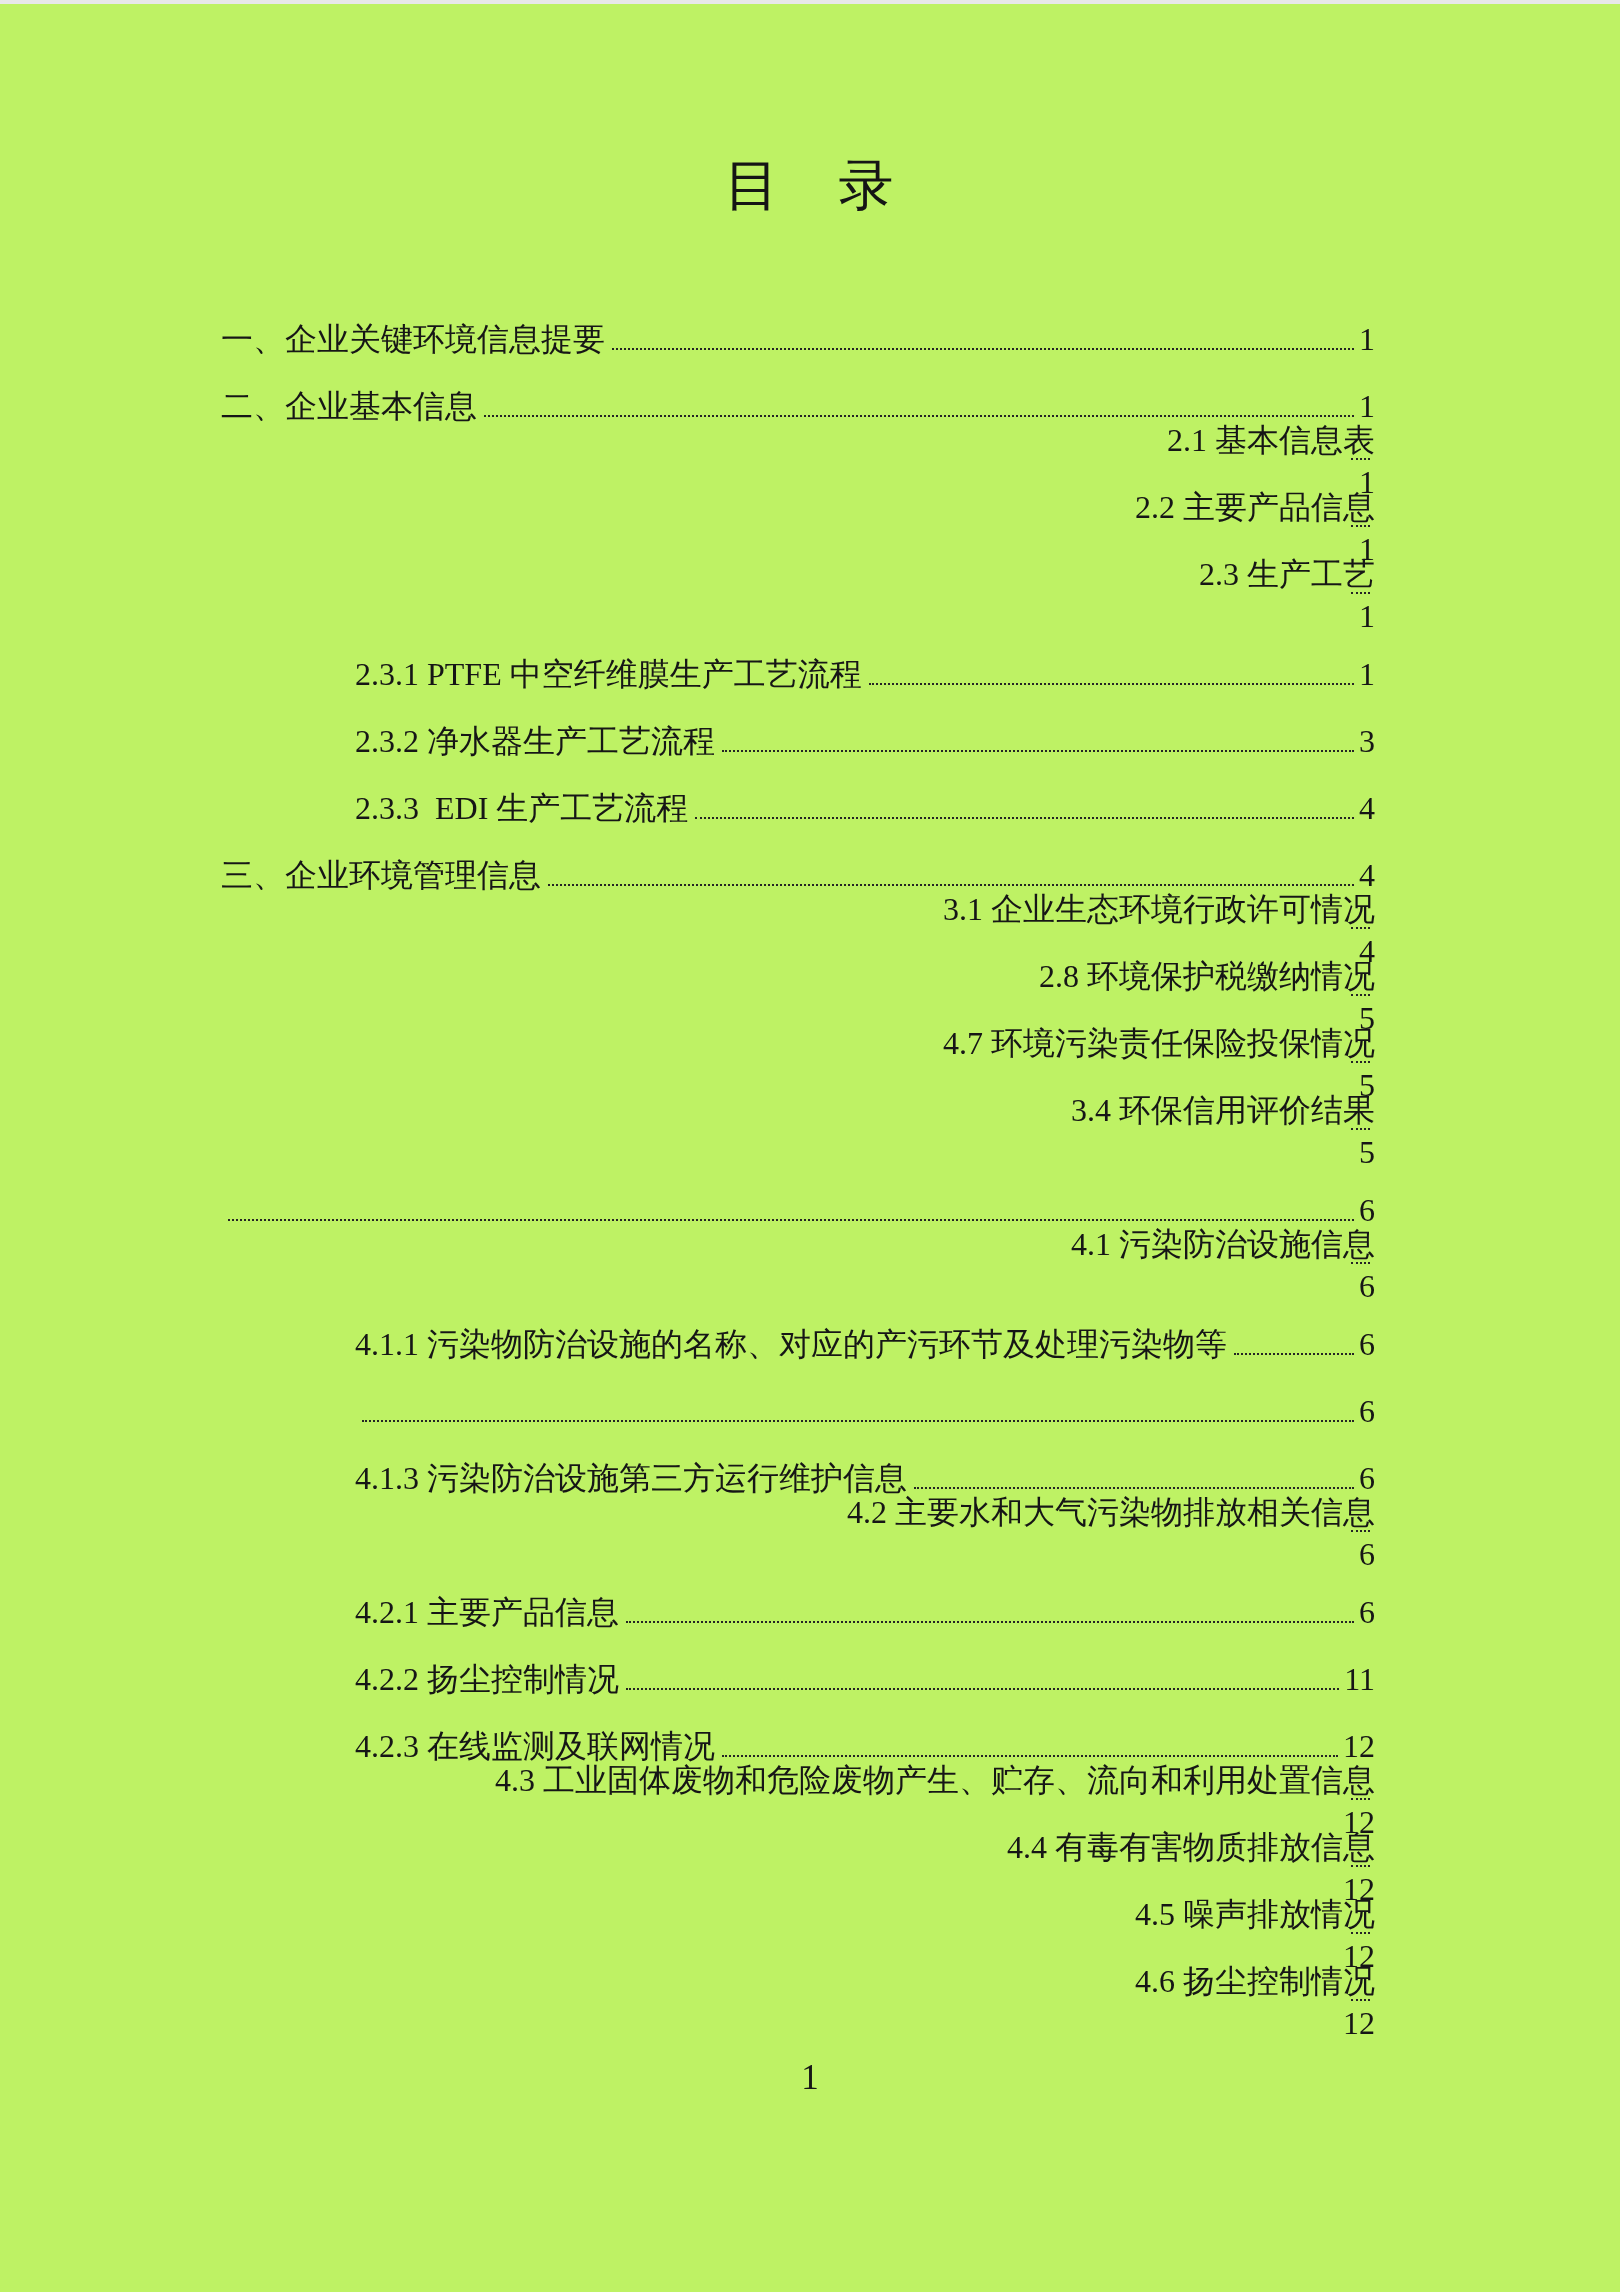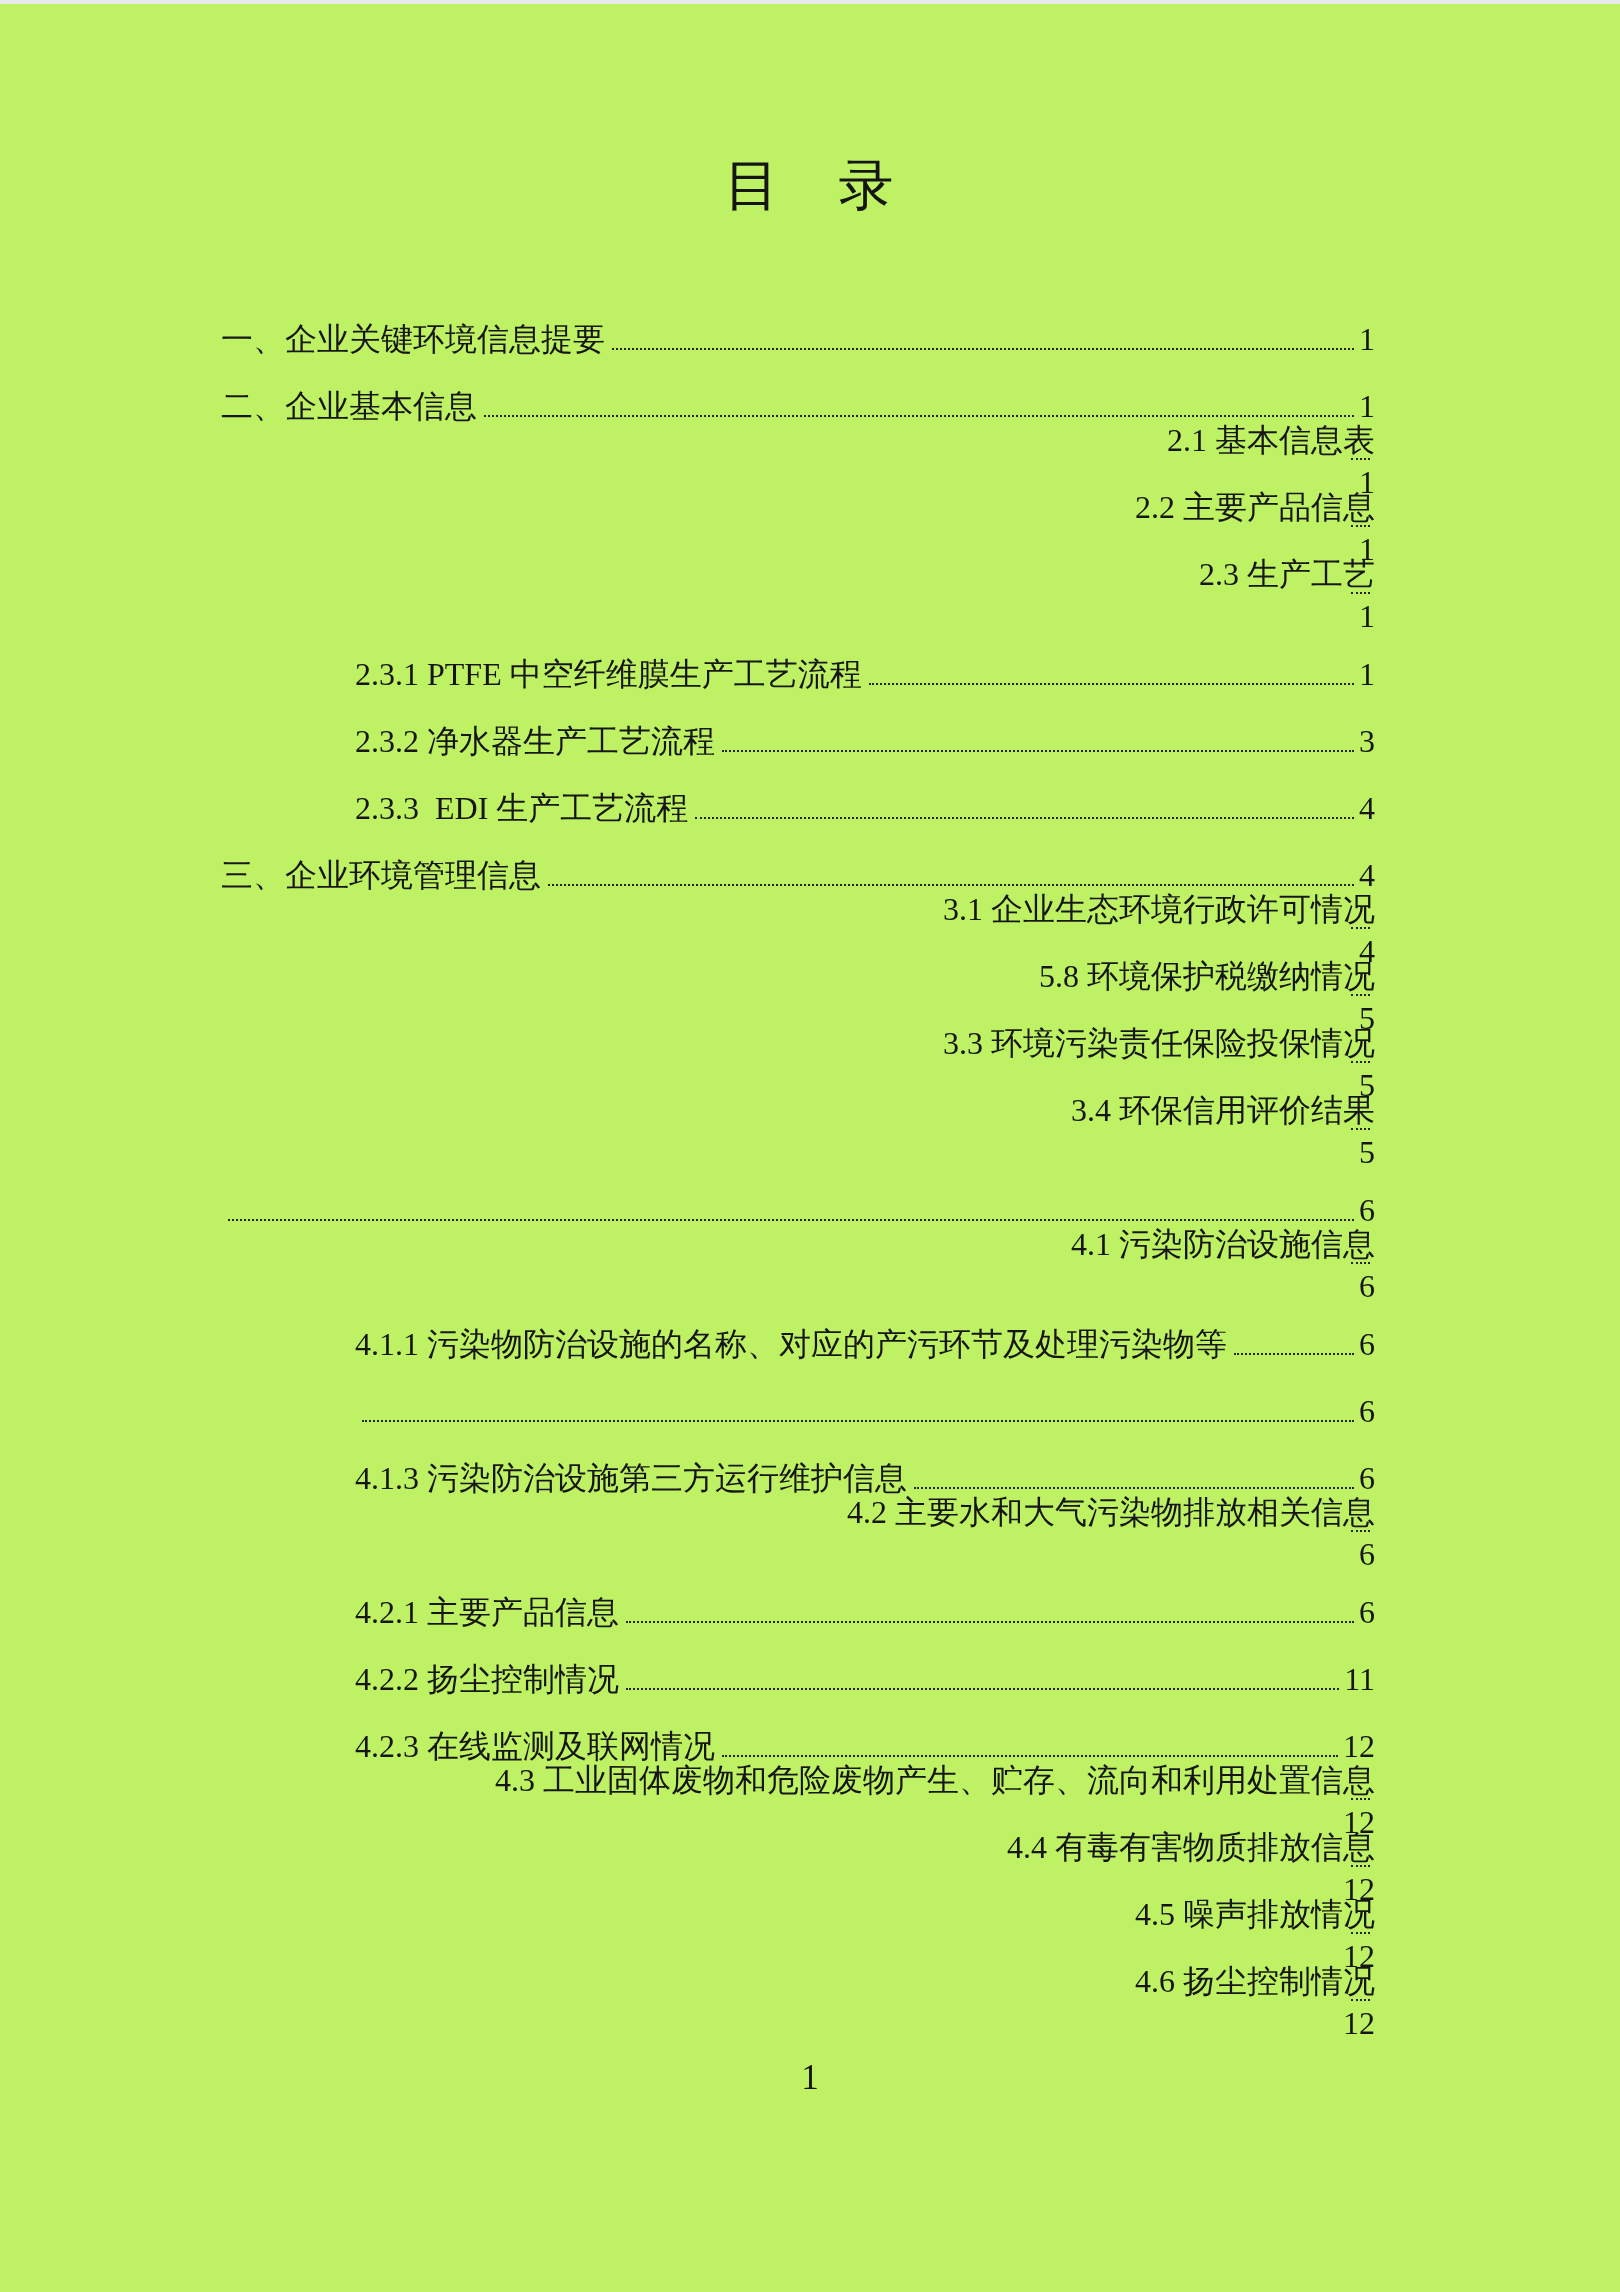--- a/index.html
+++ b/index.html
@@ -114,26 +114,26 @@
     <span class="label">三、企业环境管理信息</span>
     <span class="leader"></span>
     <span class="pagenum">4</span>
   </div>
       <div class="toc-row lvl-1">
     <span class="label">3.1 企业生态环境行政许可情况</span>
     <span class="leader"></span>
     <span class="pagenum">4</span>
   </div>
       <div class="toc-row lvl-1">
-    <span class="label">5.8 环境保护税缴纳情况</span>
+    <span class="label">2.8 环境保护税缴纳情况</span>
     <span class="leader"></span>
     <span class="pagenum">5</span>
   </div>
       <div class="toc-row lvl-1">
-    <span class="label">3.3 环境污染责任保险投保情况</span>
+    <span class="label">4.7 环境污染责任保险投保情况</span>
     <span class="leader"></span>
     <span class="pagenum">5</span>
   </div>
       <div class="toc-row lvl-1">
     <span class="label">3.4 环保信用评价结果</span>
     <span class="leader"></span>
     <span class="pagenum">5</span>
   </div>
       <div class="toc-row lvl-0">
     <span class="leader"></span>

